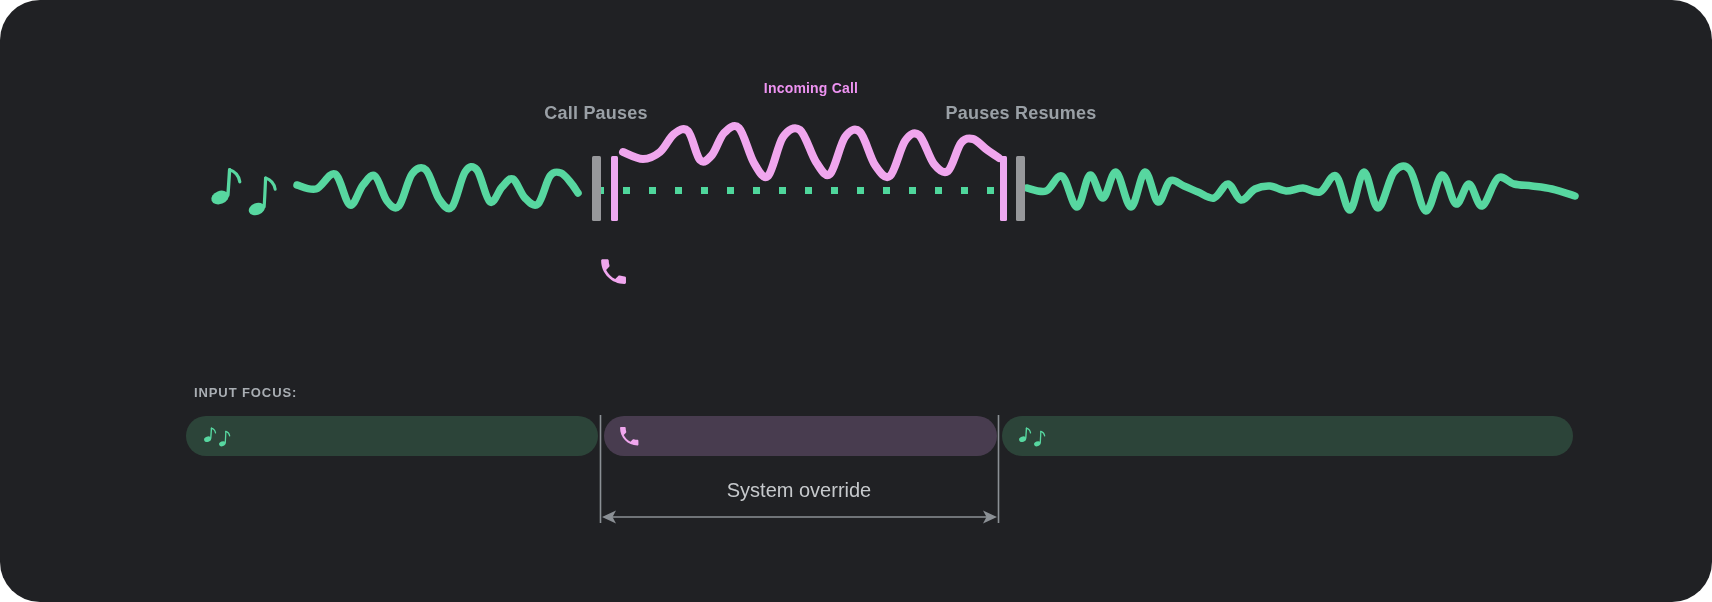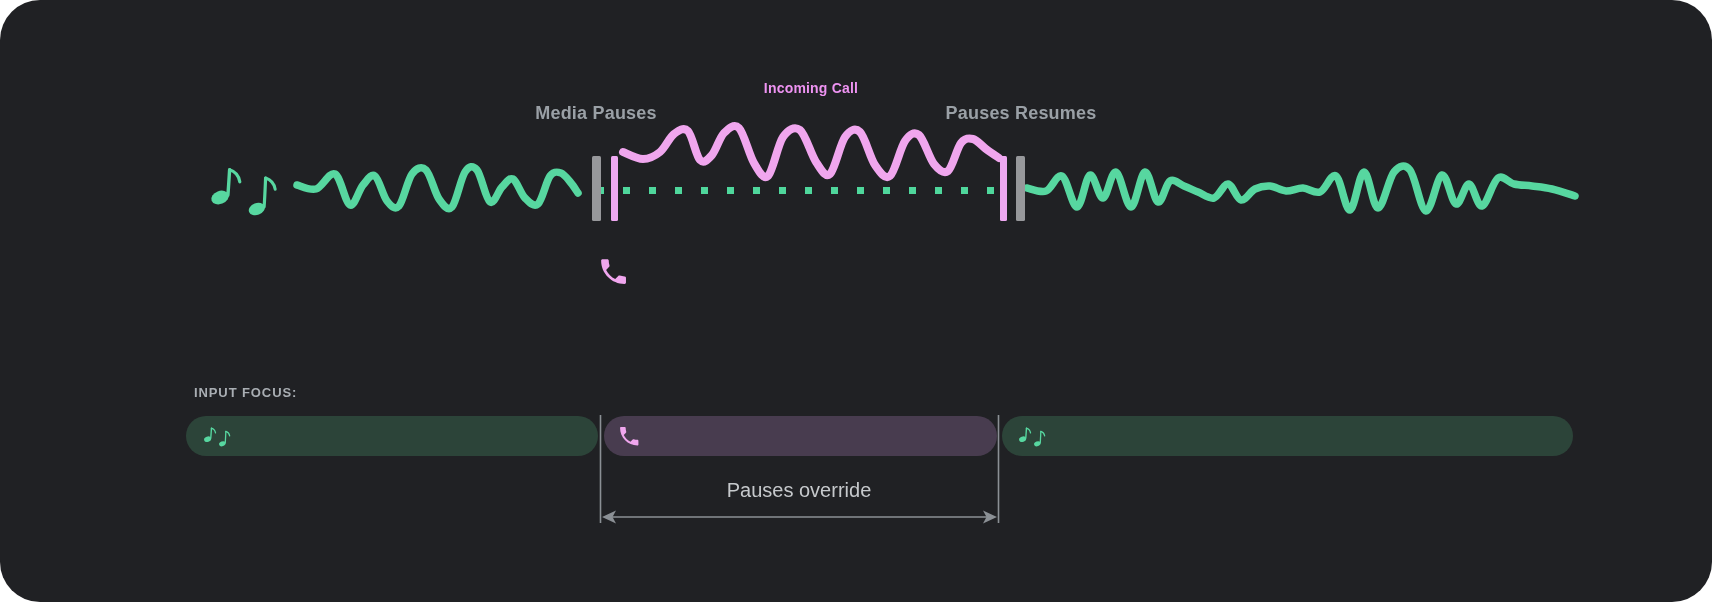--- a/index.html
+++ b/index.html
@@ -12,31 +12,31 @@
   .heading{position:absolute;font-size:13px;font-weight:700;color:#a9aeb3;letter-spacing:.9px;}
   .annot{position:absolute;font-size:20px;font-weight:400;color:#c6c9cc;transform:translateX(-50%);white-space:nowrap;}
   .pill{position:absolute;top:416px;height:40px;border-radius:20px;}
 </style>
 </head>
 <body>
 
 <div class="stage">
   <div class="panel" style="background: rgb(32, 33, 36);"></div>
 
-  <div class="lbl lbl-gray" style="left: 596px; top: 103px; color: rgb(154, 160, 166);">Media Pauses</div>
+  <div class="lbl lbl-gray" style="left: 596px; top: 103px; color: rgb(154, 160, 166);">Call Pauses</div>
   <div class="lbl lbl-pink" style="left: 811px; top: 80px; color: rgb(238, 147, 242);">Incoming Call</div>
   <div class="lbl lbl-gray" style="left: 1021px; top: 103px; color: rgb(154, 160, 166);">Pauses Resumes</div>
 
   <div class="heading" style="left: 194px; top: 385px; color: rgb(169, 174, 179);">INPUT FOCUS:</div>
 
   <div class="pill" style="left: 186px; width: 412px; background: rgb(44, 68, 57);"></div>
   <div class="pill" style="left: 604px; width: 393px; background: rgb(72, 60, 79);"></div>
   <div class="pill" style="left: 1002px; width: 571px; background: rgb(44, 68, 57);"></div>
 
-  <div class="annot" style="left: 799px; top: 479px; color: rgb(198, 201, 204);">Pauses override</div>
+  <div class="annot" style="left: 799px; top: 479px; color: rgb(198, 201, 204);">System override</div>
 
   <svg class="scene" width="1712" height="602" viewBox="0 0 1712 602">
     <defs>
       <g id="gNotes">
         <ellipse cx="9" cy="30.5" rx="9" ry="6.5" transform="rotate(-21 9 30.5)" fill="currentColor"></ellipse>
         <path d="M16.9,28.2 C17.6,19 18.1,11 18.6,2.8" fill="none" stroke="currentColor" stroke-width="3.4" stroke-linecap="round"></path>
         <path d="M18.6,2.8 C24.2,4.6 27.8,8.4 28.8,14.8" fill="none" stroke="currentColor" stroke-width="3.2" stroke-linecap="round"></path>
         <ellipse cx="45.8" cy="42" rx="8.3" ry="6" transform="rotate(-21 45.8 42)" fill="currentColor"></ellipse>
         <path d="M53.1,39.8 C53.8,31 54.2,20 54.6,11" fill="none" stroke="currentColor" stroke-width="3.2" stroke-linecap="round"></path>
         <path d="M54.6,11 C59.8,12.8 63.2,16.2 64.2,22.2" fill="none" stroke="currentColor" stroke-width="3" stroke-linecap="round"></path>

